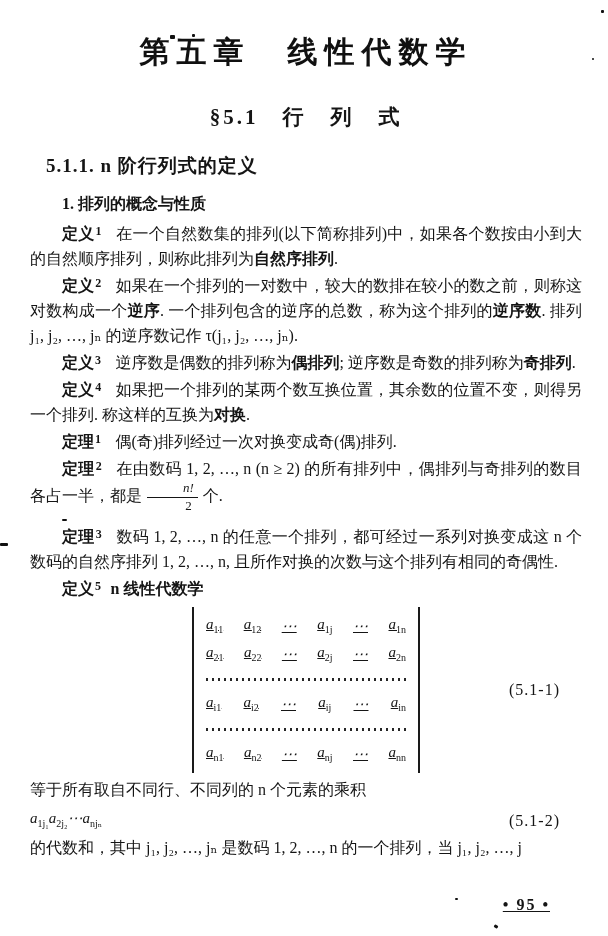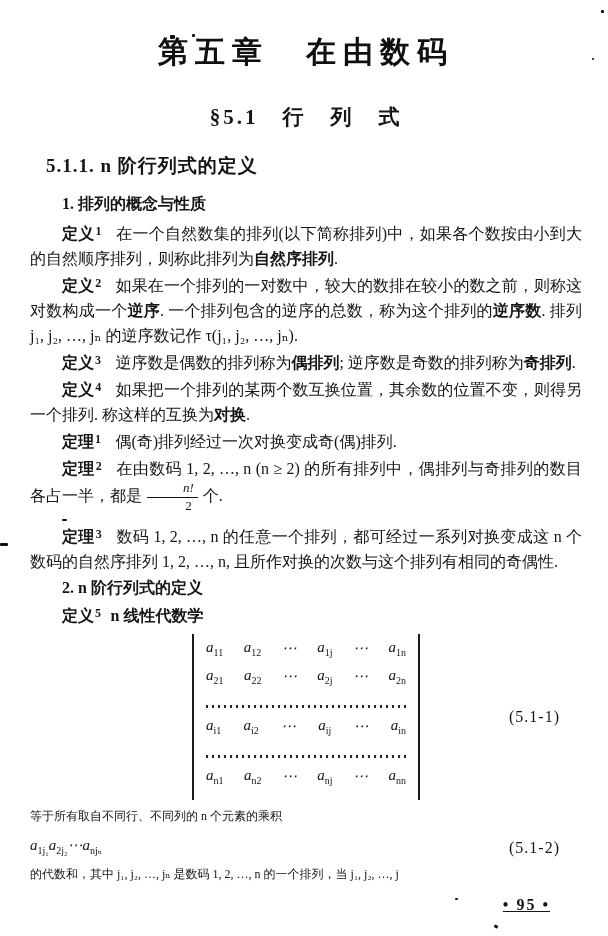--- a/index.html
+++ b/index.html
@@ -42,21 +42,21 @@
   }
   p.para{
     margin:0;
     font-size:16px;
     line-height:25px;
     text-align:justify;
     text-indent:2em;
   }
   p.cont{
     margin:0;
-    font-size:12px;
+    font-size:16px;
     line-height:25px;
     text-align:justify;
     text-indent:0;
   }
   .lbl{font-weight:700;margin-right:.9em;white-space:nowrap;font-family:Liberation Serif, serif;}
   .lbl b{font-weight:700;}
   .lbl sup{font-size:12px;font-weight:700;vertical-align:4px;margin-left:1px;}
   b.term{font-weight:700;}
   .frac{
     display:inline-flex;
@@ -80,23 +80,24 @@
     display:inline-block;
     border-left:2px solid #1a1a1a;
     border-right:2px solid #1a1a1a;
     padding:5px 12px;
     width:200px;
     vertical-align:top;
   }
   .mrow{
     display:flex;
     justify-content:space-between;
-    align-items:flex-start;
+    align-items:center;
     height:28px;
     font-size:15px;
+    text-decoration:underline;
   }
   .cell{white-space:nowrap;}
   .cell i{font-style:italic;}
   .cell sub{font-size:10px;letter-spacing:0;}
   .dotrow{
     height:3px;
     margin:10px 0 9px;
     background:repeating-linear-gradient(to right,#262626 0 2px,transparent 2px 6px);
   }
   .eqnum{
@@ -143,21 +144,21 @@
   .s5{right:4px;top:10px;width:3px;height:3px;}
   .s6{right:14px;top:58px;width:2px;height:2px;}
   .s7{right:110px;bottom:8px;width:4px;height:3px;transform:rotate(35deg);}
   .s8{left:455px;bottom:36px;width:3px;height:2px;}
 </style>
 </head>
 <body>
 
 <div class="page">
 
-  <h1 class="chapter">第五章　在由数码</h1>
+  <h1 class="chapter">第五章　线性代数学</h1>
   <h2 class="section">§5.1　行　列　式</h2>
   <h3 class="subsection">5.1.1. n 阶行列式的定义</h3>
 
   <p class="sub">1. 排列的概念与性质</p>
 
   <p class="para"><span class="lbl"><b>定义</b><sup>1</sup></span><span>在一个自然数集的排列(以下简称排列)中，如果各个数按由小到大的自然顺序排列，则称此排列为</span><b class="term">自然序排列</b><span>.</span></p>
 
   <p class="para"><span class="lbl"><b>定义</b><sup>2</sup></span><span>如果在一个排列的一对数中，较大的数排在较小的数之前，则称这对数构成一个</span><b class="term">逆序</b><span>. 一个排列包含的逆序的总数，称为这个排列的</span><b class="term">逆序数</b><span>. 排列 j₁, j₂, …, jₙ 的逆序数记作 τ(j₁, j₂, …, jₙ).</span></p>
 
   <p class="para"><span class="lbl"><b>定义</b><sup>3</sup></span><span>逆序数是偶数的排列称为</span><b class="term">偶排列</b><span>; 逆序数是奇数的排列称为</span><b class="term">奇排列</b><span>.</span></p>
@@ -166,21 +167,20 @@
 
   <p class="para"><span class="lbl"><b>定理</b><sup>1</sup></span><span>偶(奇)排列经过一次对换变成奇(偶)排列.</span></p>
 
   <p class="para"><span class="lbl"><b>定理</b><sup>2</sup></span><span>在由数码 1, 2, …, n (n ≥ 2) 的所有排列中，偶排列与奇排列的数目各占一半，都是</span><span class="frac">
         <span class="fn">n!</span>
         <span class="fd">2</span>
       </span><span>个.</span></p>
 
   <p class="para" style="margin-top:8px"><span class="lbl"><b>定理</b><sup>3</sup></span><span>数码 1, 2, …, n 的任意一个排列，都可经过一系列对换变成这 n 个数码的自然序排列 1, 2, …, n, 且所作对换的次数与这个排列有相同的奇偶性.</span></p>
 
-  <p class="sub" style="margin:4px 0 2px">2. n 阶行列式的定义</p>
 
   <p class="para" style="font-weight:700"><span class="lbl" style="margin-right:.6em"><b>定义</b><sup>5</sup></span><span>n 线性代数学</span></p>
 
   <div class="det-wrap">
     <div class="det">
       <div class="mrow">
         <span class="cell"><i>a</i><sub>11</sub></span>
         <span class="cell"><i>a</i><sub>12</sub></span>
         <span class="cell"><i>⋯</i></span>
         <span class="cell"><i>a</i><sub>1j</sub></span>

